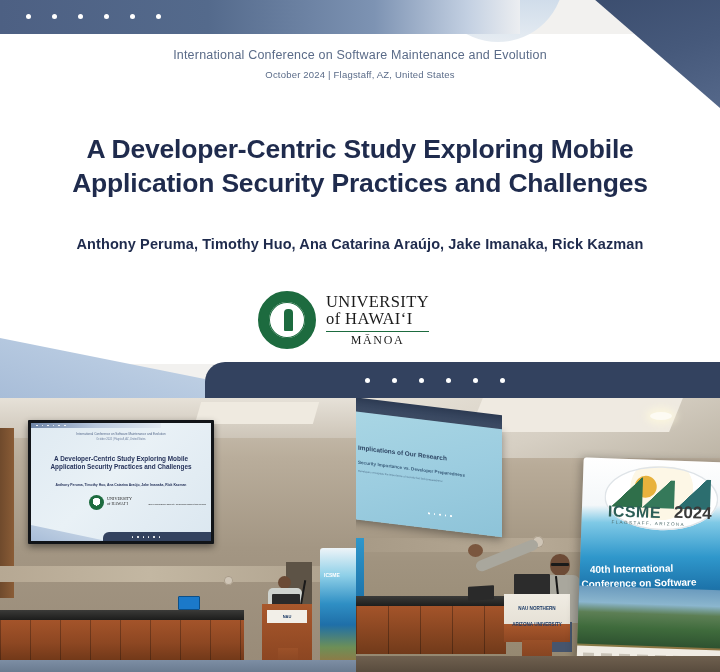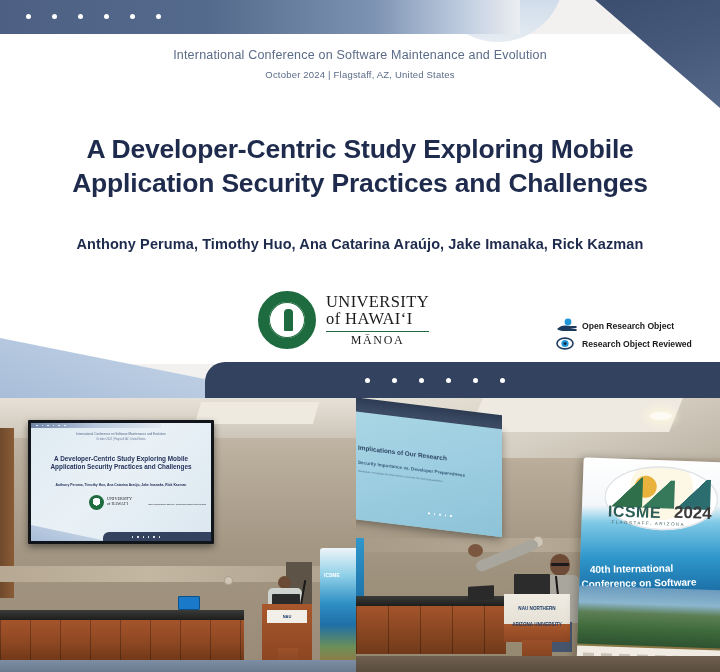--- a/index.html
+++ b/index.html
@@ -464,37 +464,20 @@
     <div class="uh-logo">
       <div class="uh-seal"></div>
       <div class="uh-text">
         <div class="uh-l1">UNIVERSITY</div>
         <div class="uh-l2">of HAWAIʻI</div>
         <div class="uh-rule"></div>
         <div class="uh-l3">MĀNOA</div>
       </div>
     </div>
 
-    <div class="badges">
-      <div class="badge">
-        <svg width="22" height="15" viewBox="0 0 22 15">
-          <circle cx="12" cy="4" r="3.4" fill="#2196d6"></circle>
-          <path d="M1 11 C5 7, 9 7, 13 8 L20 8 C21 8 21 10 20 10 L14 10.5 L20 11 C21 11 21 13 20 13 L9 13 C5 13 3 12.5 1 11 Z" fill="#1b3a5c"></path>
-        </svg>
-        <span class="lbl">Open Research Object</span>
-      </div>
-      <div class="badge">
-        <svg width="22" height="15" viewBox="0 0 22 15">
-          <ellipse cx="9" cy="7.5" rx="8" ry="5.4" fill="none" stroke="#1b3a5c" stroke-width="1.6"></ellipse>
-          <circle cx="9" cy="7.5" r="3.6" fill="#2196d6"></circle>
-          <circle cx="9" cy="7.5" r="1.5" fill="#0f2d4a"></circle>
-        </svg>
-        <span class="lbl">Research Object Reviewed</span>
-      </div>
-    </div>
 
     <div class="wedge-bl"></div>
     <div class="bar-navy"></div>
     <div class="bar-dots">
       <i></i>
       <i></i>
       <i></i>
       <i></i>
       <i></i>
       <i></i>

